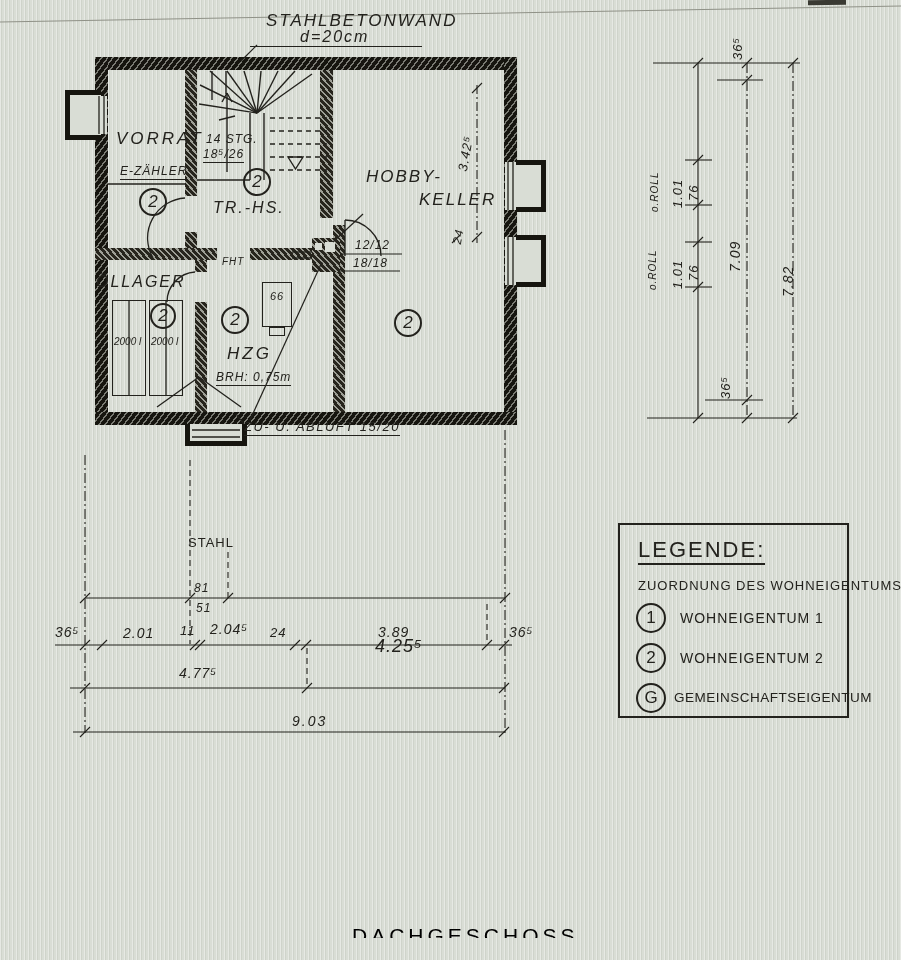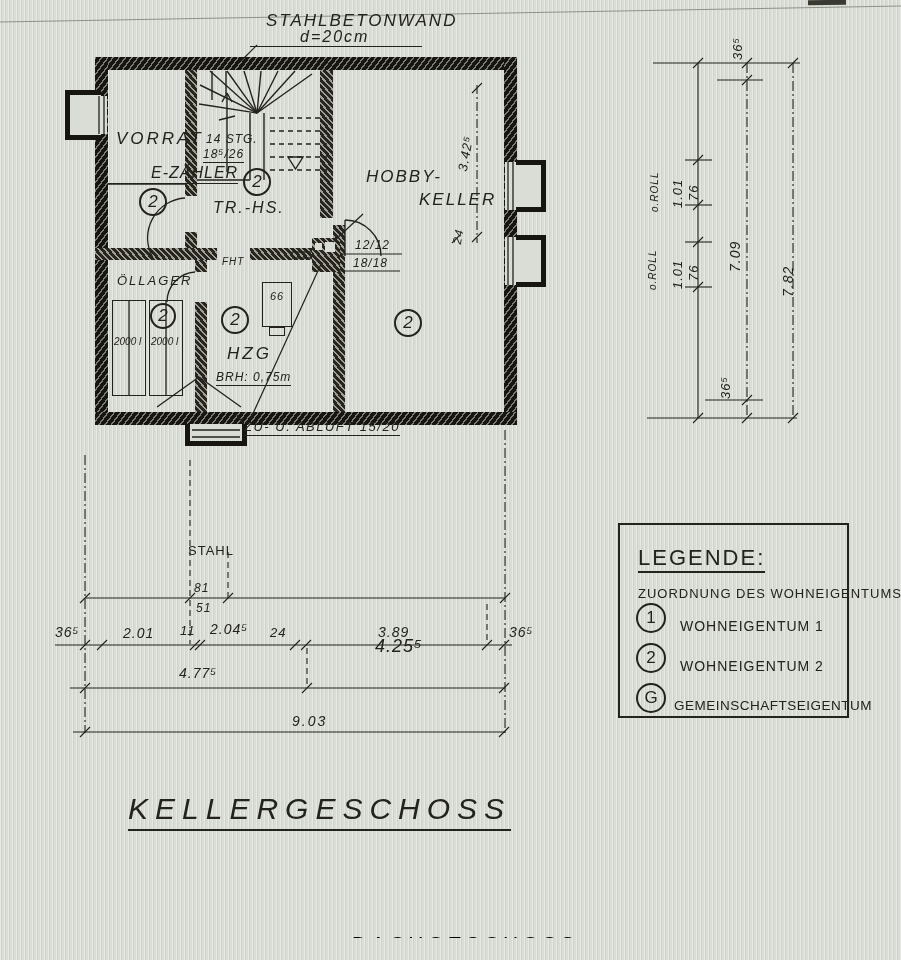--- a/index.html
+++ b/index.html
@@ -11,21 +11,21 @@
     font-family:"Liberation Sans", sans-serif;
     color:var(--ink);
   }
   
   .page::before {
     content:""; position:absolute; inset:0; pointer-events:none;
     background:repeating-linear-gradient(90deg,
       rgba(255,255,255,.35) 0 1px, rgba(176,182,170,.25) 1px 2px, transparent 2px 4px);
   }
   .lbl { position:absolute; font-style:italic; white-space:nowrap; letter-spacing:1px; line-height:1; }
-  .upr { font-style:normal;margin-top:8px; }
+  .upr { font-style:normal; }
   .und { border-bottom:1.6px solid var(--ink); padding-bottom:2px; }
   .rot { transform:rotate(-90deg); transform-origin:0 0; }
   .rot80 { transform:rotate(-80deg); transform-origin:0 0; }
   .wall { position:absolute; background-color:#16150f;
     background-image:repeating-linear-gradient(127deg, rgba(221,224,214,.5) 0 1.4px, transparent 1.4px 5px); }
   .iwall { position:absolute; background-color:#27251d;
     background-image:repeating-linear-gradient(48deg, rgba(221,224,214,.65) 0 1.6px, transparent 1.6px 4.5px); }
   .gap { position:absolute; background:var(--paper); }
   .bump { position:absolute; background:var(--paper); border:5px solid #16150f; }
   .rect { position:absolute; border:1.6px solid var(--ink); background:transparent; }
@@ -217,21 +217,21 @@
         <line x1="487" y1="604" x2="487" y2="643"></line>
       </g>
     </g>
   </svg>
 
   <span class="lbl" style="left:266px;top:12px;font-size:17px;letter-spacing:2px;">STAHLBETONWAND</span>
   <span class="lbl" style="left:300px;top:29px;font-size:16px;letter-spacing:2px;">d=20cm</span>
   <div style="position:absolute;left:250px;top:46px;width:172px;border-top:1.6px solid var(--ink);"></div>
 
   <span class="lbl" style="left:116px;top:130px;font-size:17px;letter-spacing:3px;">VORRAT</span>
-  <span class="lbl und" style="left:108px;top:165px;font-size:16px;padding-left:43px;">E-ZÄHLER</span>
+  <span class="lbl und" style="left:120px;top:165px;font-size:12px;">E-ZÄHLER</span>
   <div class="circ" style="left:139px;top:188px;">
     <span>2</span>
     </div>
 
   <span class="lbl" style="left:206px;top:133px;font-size:12px;">14 STG.</span>
   <span class="lbl und" style="left:203px;top:148px;font-size:12px;">18⁵/26</span>
 
   <div class="circ" style="left:243px;top:168px;">
     <span>2</span>
     </div>
@@ -239,21 +239,21 @@
 
   <span class="lbl" style="left:366px;top:168px;font-size:17px;letter-spacing:2px;">HOBBY-</span>
   <span class="lbl" style="left:380px;top:191px;font-size:17px;letter-spacing:2px;margin-left:39px;">KELLER</span>
   <div class="circ" style="left:394px;top:309px;">
     <span>2</span>
     </div>
 
   <span class="lbl" style="left:355px;top:239px;font-size:12px;">12/12</span>
   <span class="lbl" style="left:353px;top:257px;font-size:12px;">18/18</span>
 
-  <span class="lbl" style="left:117px;top:274px;font-size:13px;letter-spacing:2px;">ÖLLAGER</span>
+  <span class="lbl" style="left:96px;top:274px;font-size:16px;letter-spacing:2px;">ÖLLAGER</span>
   <div class="circ" style="left:150px;top:303px;width:26px;height:26px;">
     <span>2</span>
     </div>
   <span class="lbl" style="left:114px;top:337px;font-size:10px;letter-spacing:0;">2000 l</span>
   <span class="lbl" style="left:151px;top:337px;font-size:10px;letter-spacing:0;">2000 l</span>
 
   <span class="lbl" style="left:222px;top:257px;font-size:10px;">FHT</span>
   <span class="lbl" style="left:270px;top:291px;font-size:11px;">66</span>
 
   <div class="circ" style="left:221px;top:306px;">
@@ -308,19 +308,18 @@
       <span>2</span>
       </div>
     <span class="lbl upr" style="left:60px;top:126px;font-size:14px;letter-spacing:1px;">WOHNEIGENTUM 2</span>
 
     <div class="circ" style="left:16px;top:158px;">
       <span>G</span>
       </div>
     <span class="lbl upr" style="left:54px;top:166px;font-size:13.5px;letter-spacing:0.5px;">GEMEINSCHAFTSEIGENTUM</span>
   </div>
 
-  <span class="lbl und" style="left:128px;top:794px;font-size:30px;letter-spacing:7px;border-bottom-width:2px;padding-bottom:5px;">KELLERGESCHOSS</span>
 
   <div class="cut" style="left:352px;top:925px;width:260px;height:13px;">
     <span class="lbl upr" style="left:0;top:0;font-size:21px;letter-spacing:4px;color:#000000;">DACHGESCHOSS</span>
   </div>
 
 </div>
 
 </body></html>

